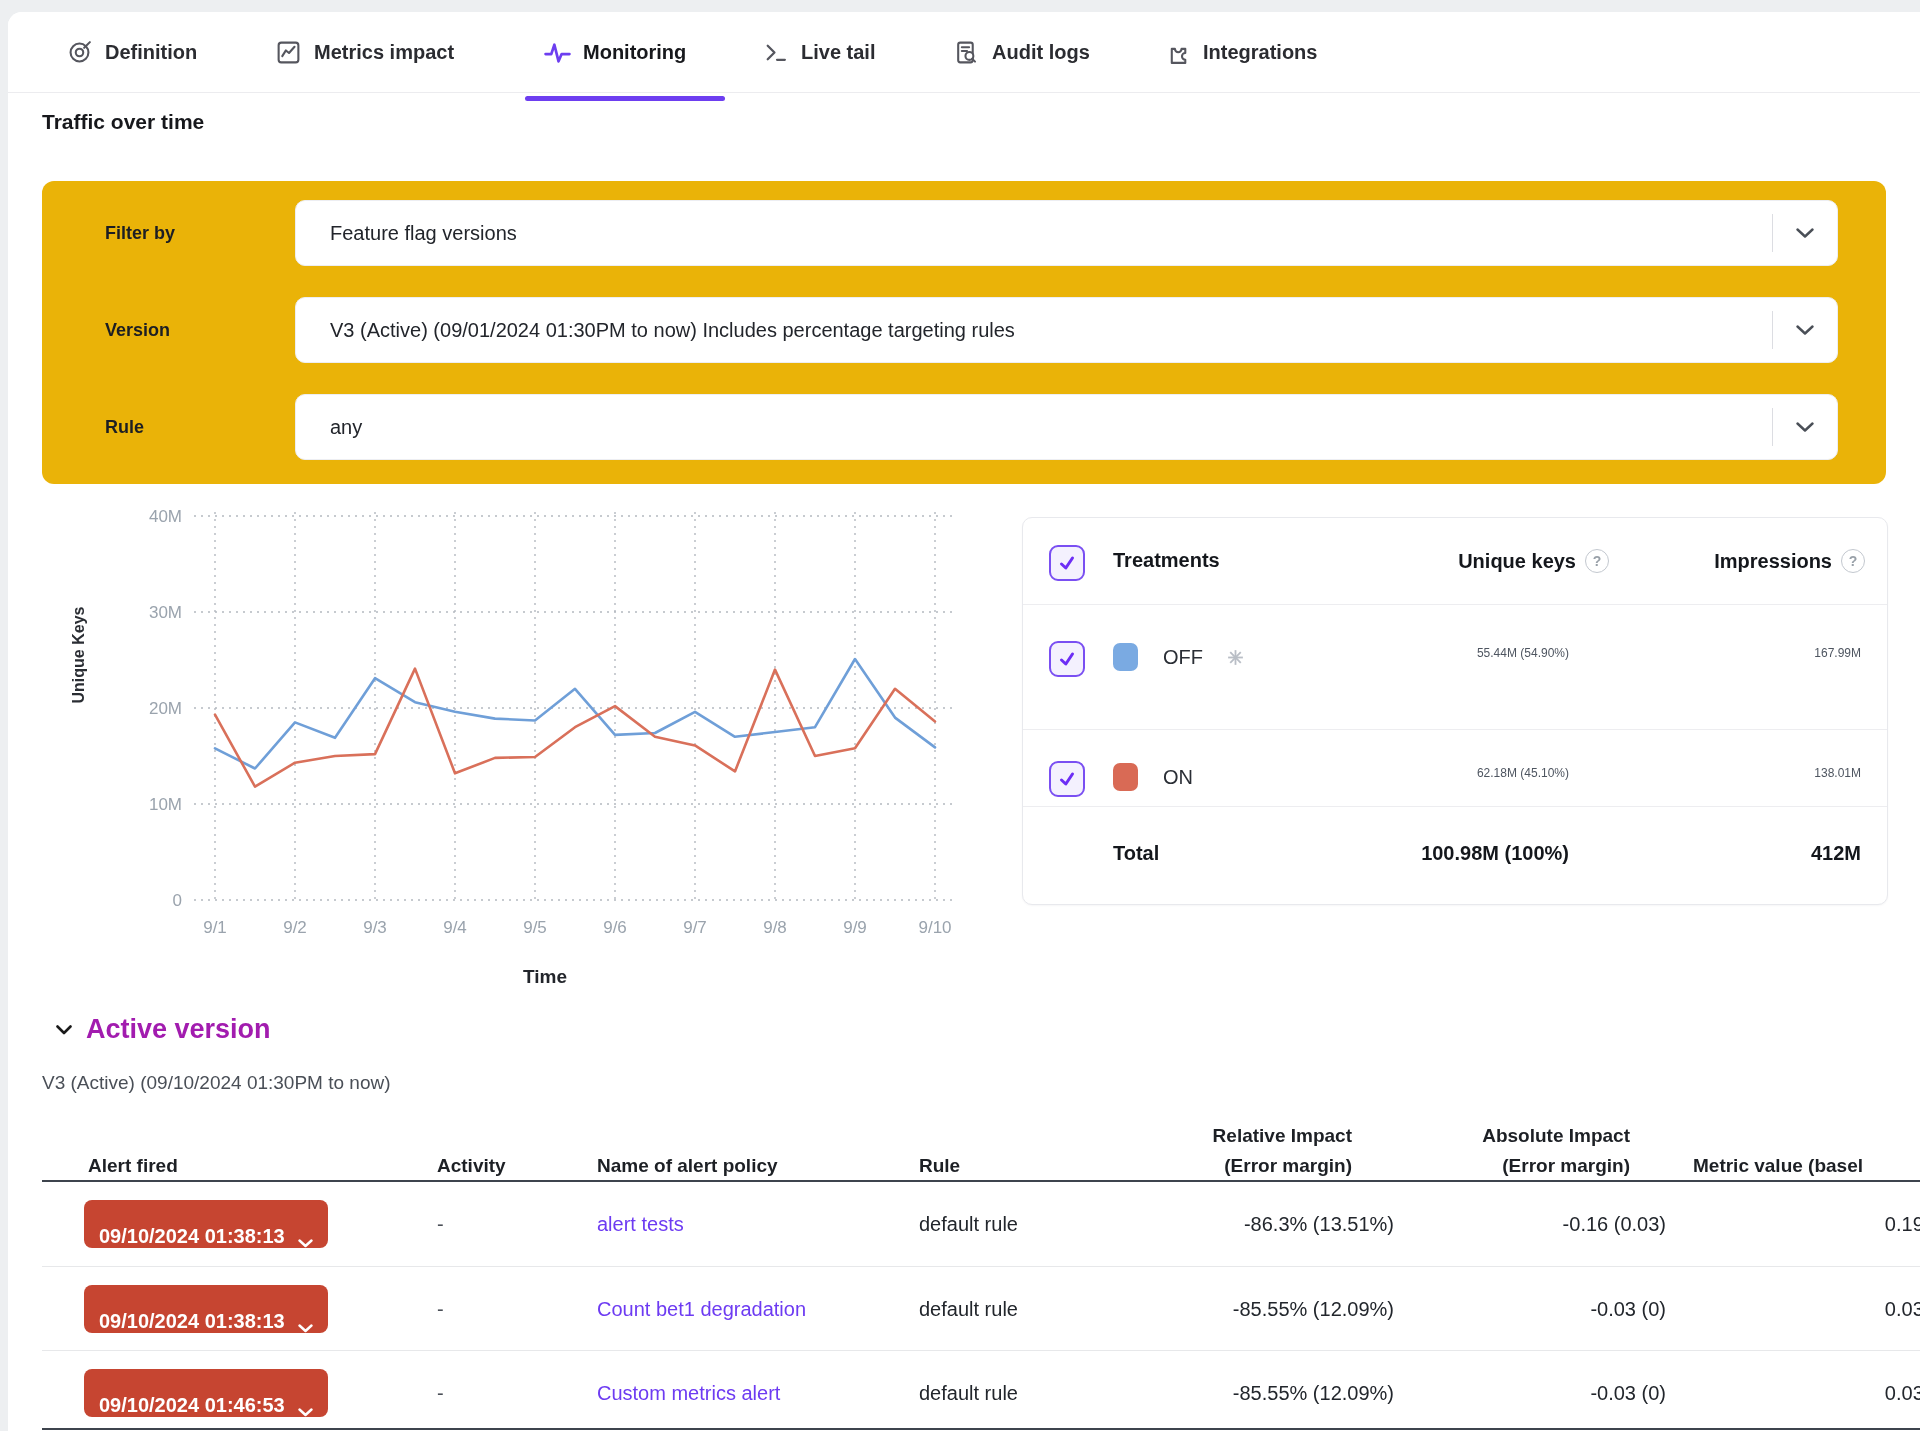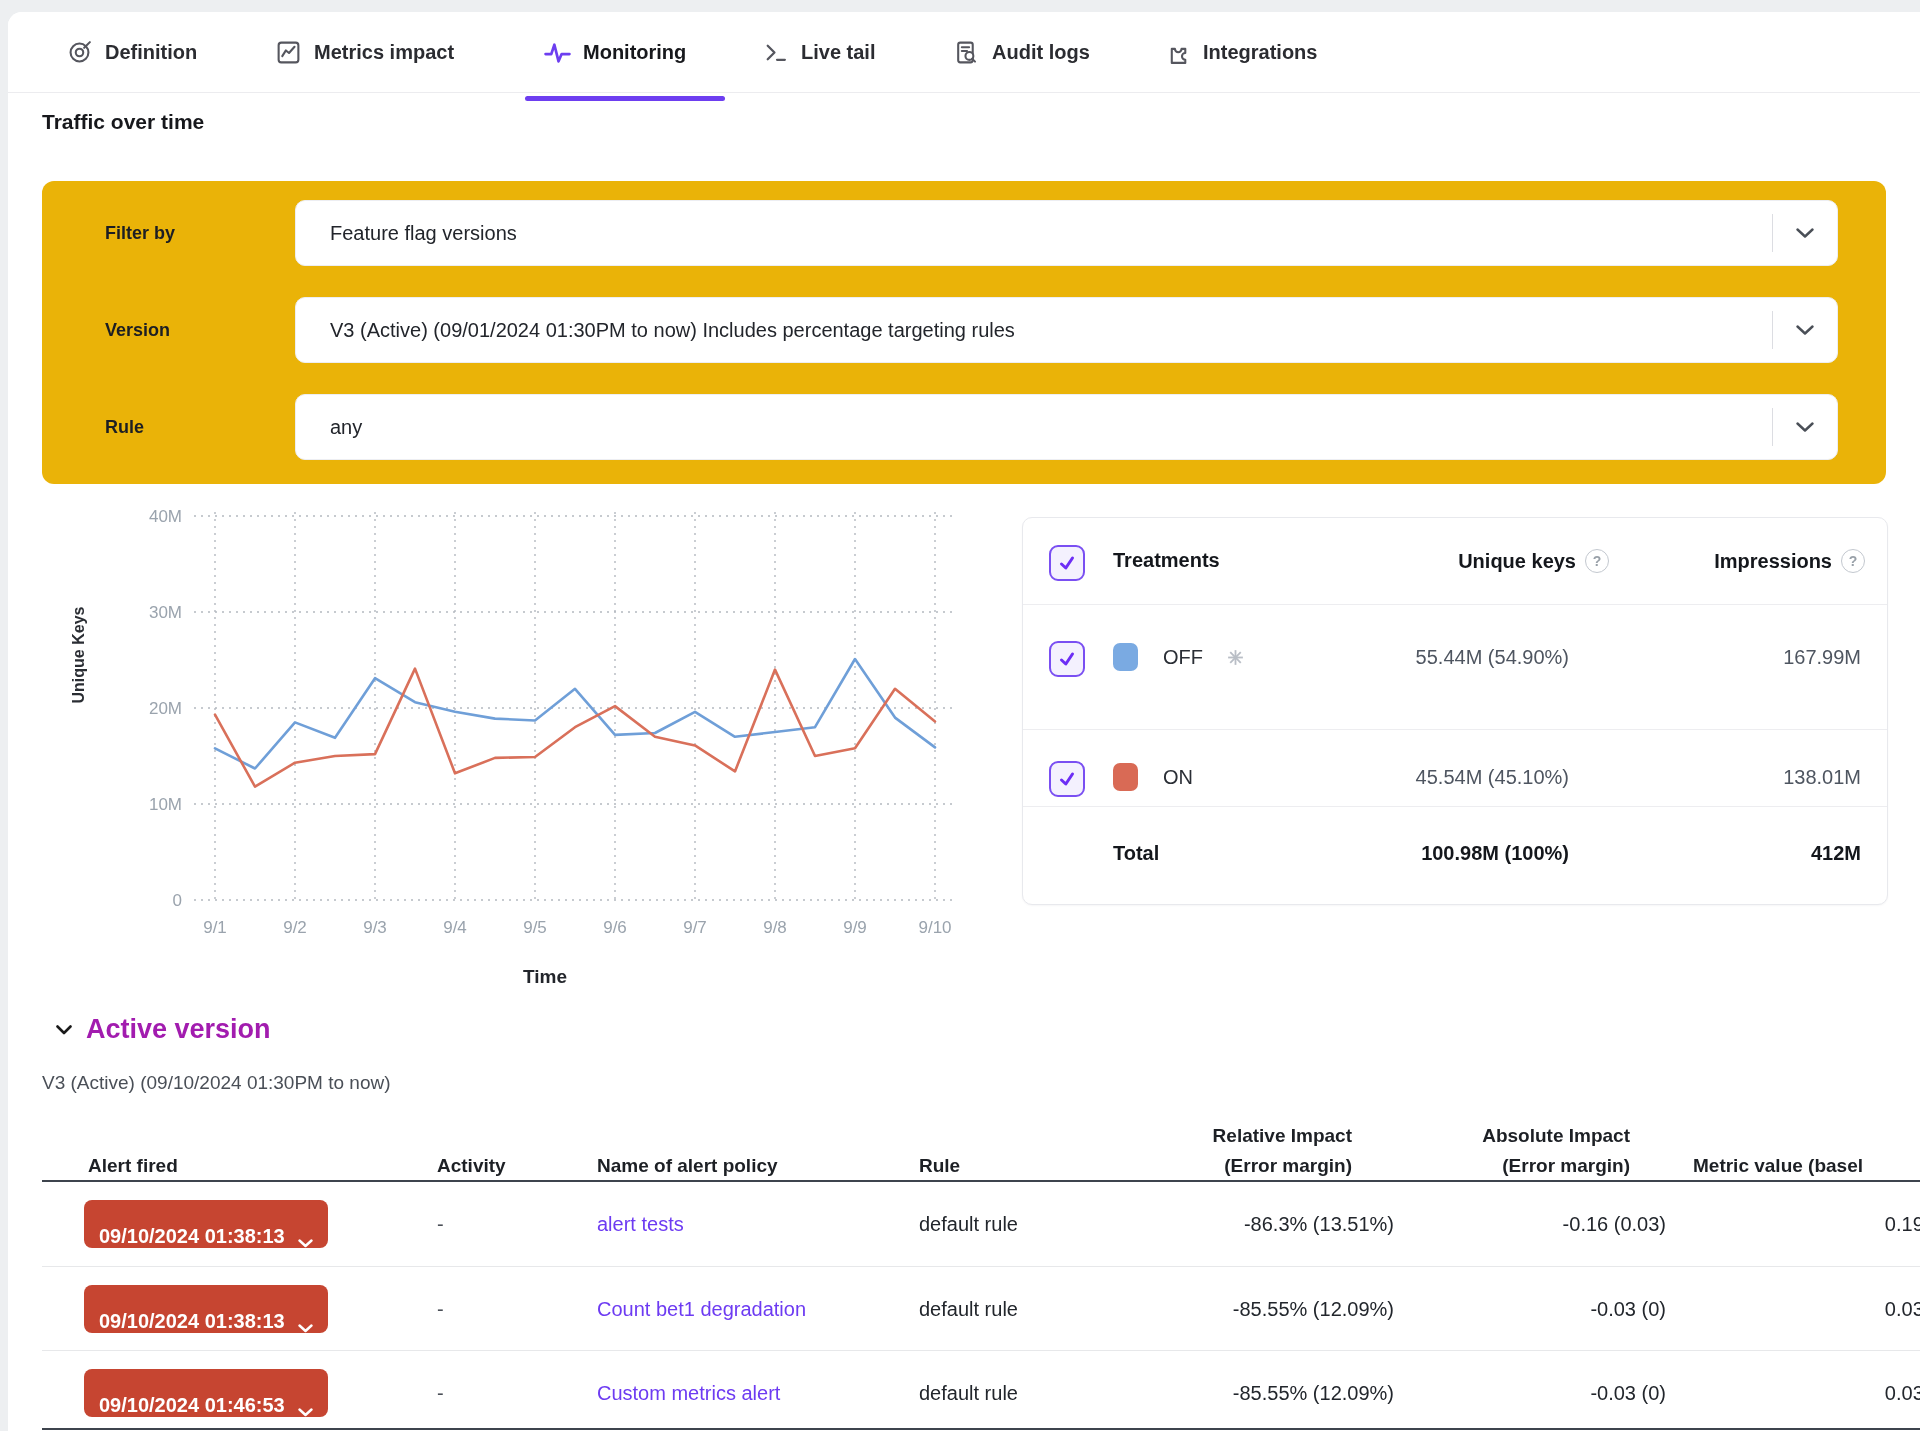--- a/index.html
+++ b/index.html
@@ -37,21 +37,21 @@
   .xlab{position:absolute;left:430px;top:966px;width:230px;text-align:center;font-size:19px;font-weight:700;color:#22252b;}
   
   .treat-card{position:absolute;left:1022px;top:517px;width:864px;height:386px;background:#fff;
     border:1px solid #e8e9ed;border-radius:10px;box-shadow:0 1px 2px rgba(20,20,40,.04);}
   .trow{position:absolute;left:0;right:0;}
   .trow.sep{border-top:1px solid #ededf0;}
   .cbx{position:absolute;left:26px;width:32px;height:32px;border:2px solid #7a4ff2;border-radius:9px;
     background:#f4f1fe;display:flex;align-items:center;justify-content:center;cursor:pointer;}
   .swatch{position:absolute;left:90px;width:25px;height:28px;border-radius:7px;}
   .tname{position:absolute;font-size:20px;color:#2a2e35;}
-  .tval{position:absolute;font-size:20px;color:#4e5560;text-align:right;white-space:nowrap;}
+  .tval{position:absolute;font-size:12px;color:#4e5560;text-align:right;white-space:nowrap;}
   .thead-txt{font-size:20px;font-weight:700;color:#14171c;}
   .help{display:inline-flex;width:22px;height:22px;border:1.5px solid #c3c8cf;border-radius:50%;
     align-items:center;justify-content:center;font-size:14px;font-weight:700;color:#98a0a8;margin-left:9px;vertical-align:-4px;}
   .hflex{display:flex;align-items:center;justify-content:flex-end;}
   
   .av-head{position:absolute;left:56px;top:1014px;display:flex;align-items:center;gap:14px;cursor:pointer;}
   .av-title{font-size:27px;font-weight:700;color:#a21caf;}
   .av-sub{position:absolute;left:42px;top:1072px;font-size:19px;color:#4a4f57;}
   
   .th{position:absolute;bottom:0;font-size:19px;font-weight:700;color:#1d2025;line-height:1.55;white-space:nowrap;}
@@ -224,21 +224,21 @@
   </div>
 
   <div class="trow sep" style="top:192px;height:96px;margin-top:19px;">
     <div class="cbx" style="top:31px;">
       <svg width="18" height="18" viewBox="0 0 18 18" fill="none">
         <polyline points="3.5,10 7.8,14 14.5,4" stroke="#6d2ef5" stroke-width="3" fill="none" stroke-linecap="round" stroke-linejoin="round"></polyline>
       </svg>
     </div>
     <div class="swatch" style="top: 33px; background: rgb(217, 106, 85);"></div>
     <div class="tname" style="left:140px;top:36px;">ON</div>
-    <div class="tval" style="right:318px;top:36px;">45.54M (45.10%)</div>
+    <div class="tval" style="right:318px;top:36px;">62.18M (45.10%)</div>
     <div class="tval" style="right:26px;top:36px;">138.01M</div>
   </div>
 
   <div class="trow sep" style="top:288px;height:98px;">
     <div class="abs thead-txt" style="left:90px;top:35px;">Total</div>
     <div class="tval thead-txt" style="right:318px;top:35px;color:#14171c;font-weight:700;">100.98M (100%)</div>
     <div class="tval thead-txt" style="right:26px;top:35px;color:#14171c;font-weight:700;">412M</div>
   </div>
 </div>
 

